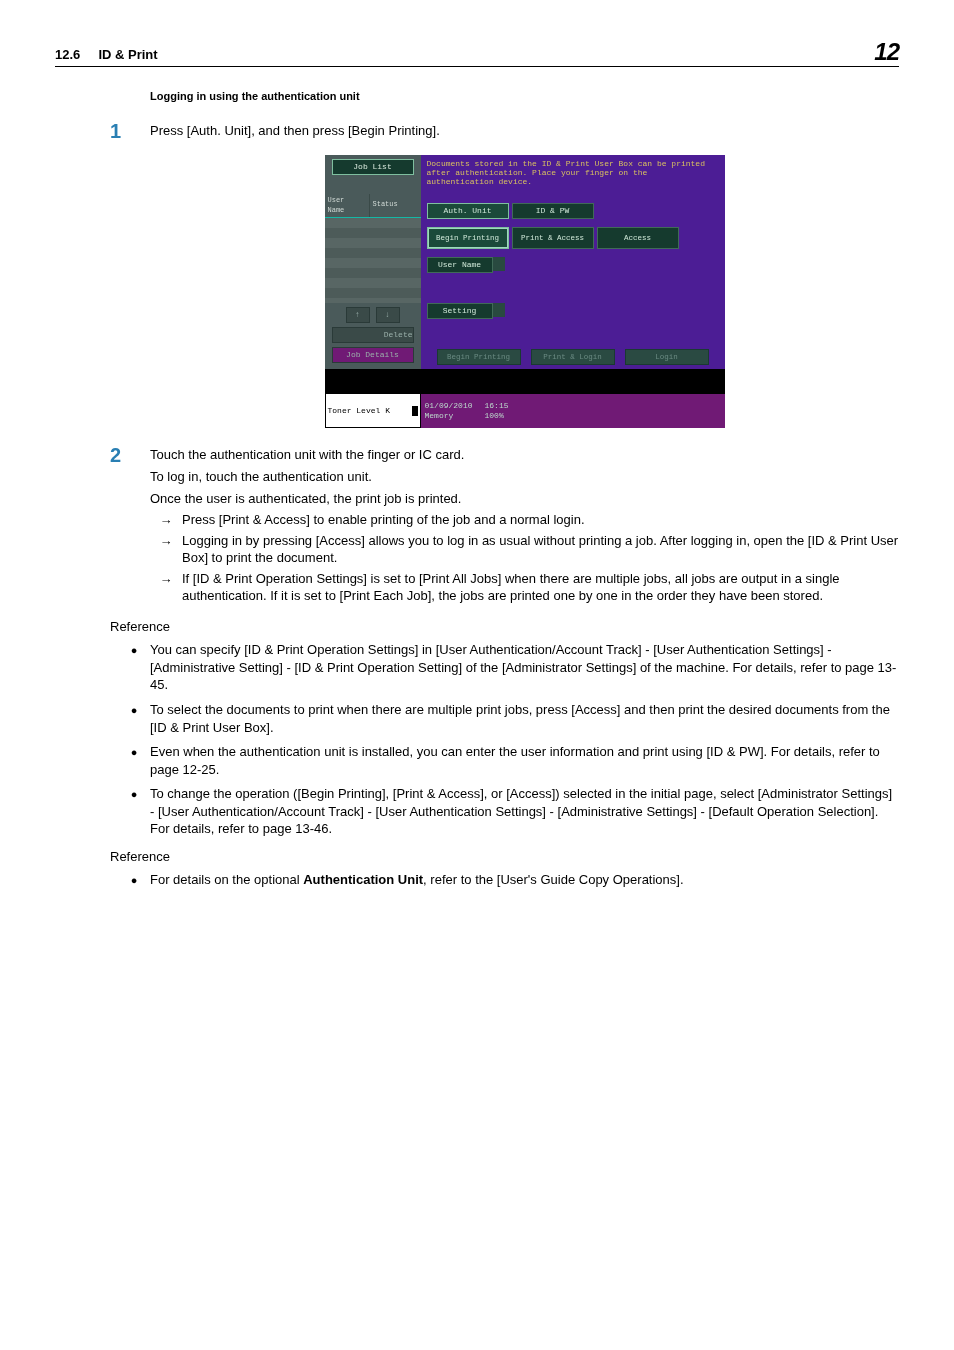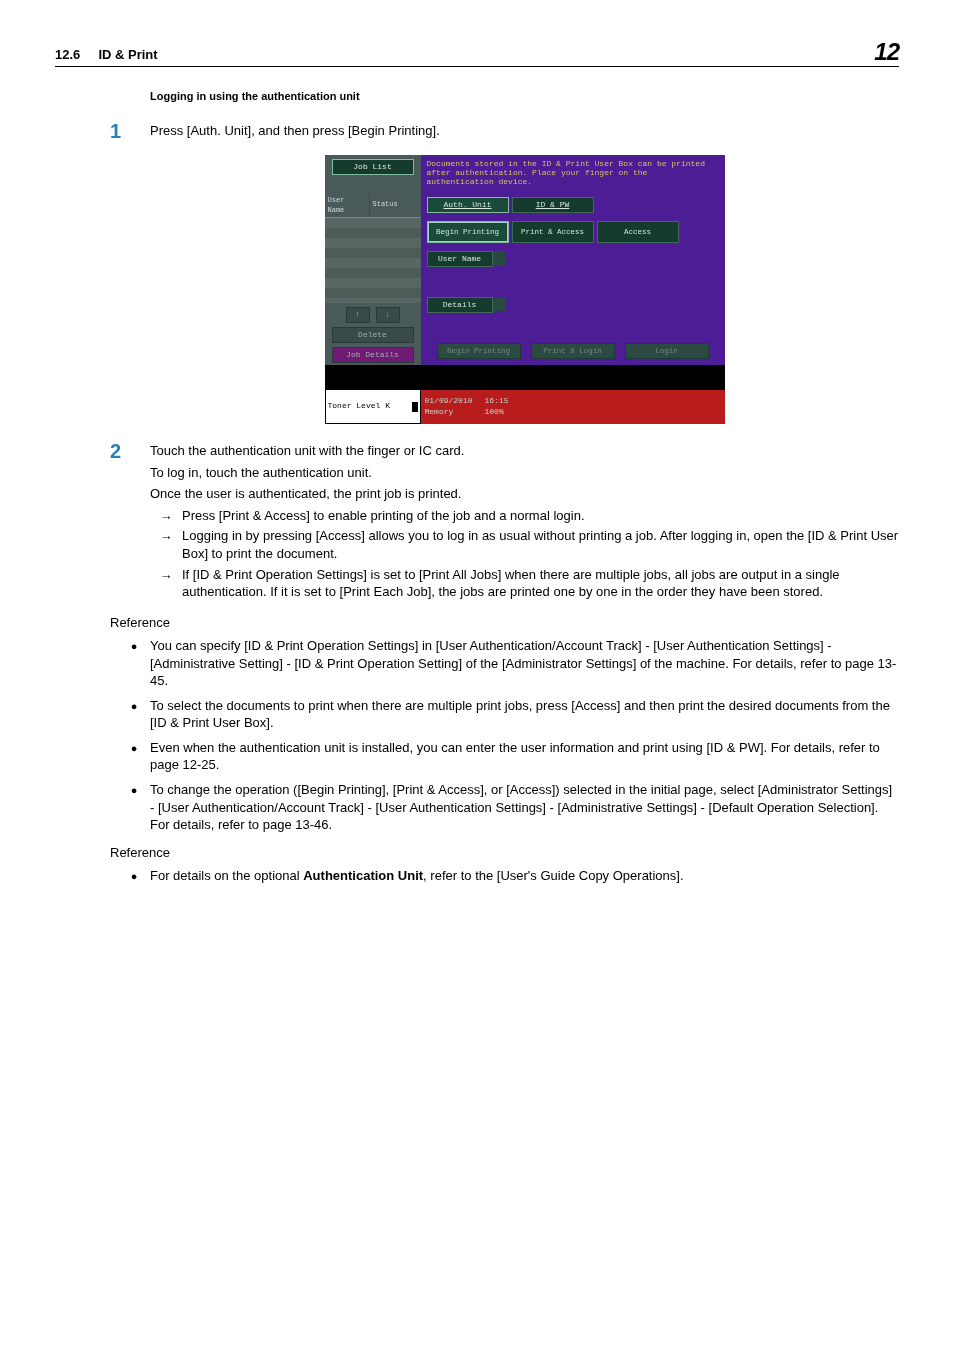--- a/index.html
+++ b/index.html
@@ -112,21 +112,21 @@
     margin: 4px auto;
     width: 80px;
     height: 14px;
     line-height: 14px;
     text-align: center;
     background: #153a2e;
     border: 1px solid #7fbf9f;
     color: #d8e8dc;
     font-size: 8px;
   }
-  .tab { display: flex; gap: 3px; margin-top: 3px; text-decoration: underline; }
+  .tab { display: flex; gap: 3px; margin-top: 9px; }
   .tab-btn {
     flex: none;
     width: 80px;
     height: 14px;
     line-height: 14px;
     text-align: center;
     background: #153a2e;
     border: 1px solid #406a58;
     color: #cfe8d8;
   }
@@ -191,21 +191,21 @@
     font-size:8px;
     display:flex;
     align-items:center;
     padding:0 2px;
     box-sizing:border-box;
     border:1px solid #000;
   }
   .toner .level { margin-left:auto; width:6px; height:10px; background:#000; display:inline-block; }
   .datetime {
     flex:1;
-    background:#b91c1c;
+    background:#701a75;
     color:#bcd8cc;
     font-size:8px;
     display:flex;
     align-items:center;
     padding:0 4px;
     gap:12px;
     border-top:1px solid #000;
   }
   .info-text { color:#d8c060; font-size:8px; line-height:1.15; }
   .ftr-buttons { display:flex; gap: 10px; margin-top:30px; justify-content:center;}
@@ -272,38 +272,38 @@
             <div style="display:flex; font-size:7px; color:#cfd8d4; border-bottom:1px solid #14b8a6;">
               <span style="width:38px; padding:2px 3px; border-right:1px solid #3a4a48; white-space:pre-line;">User
 Name</span>
               <span style="flex:1; padding:2px 3px; line-height:16px;">Status</span>
             </div>
             <div class="stripes"></div>
             <div class="arrows-row">
               <span class="arrow-btn">↑</span>
               <span class="arrow-btn">↓</span>
             </div>
-            <span class="panel-btn" style="background:#3a4a48;border-color:#2a3a38;color:#9ab0aa;">Delete</span>
+            <span class="panel-btn" style="background:#3a4a48;border-color:#2a3a38;color:#9ab0aa;text-align:right;">Delete</span>
             <span class="panel-btn" style="background:#701a75;border-color:#2a3a38;color:#9ab0aa;margin-bottom:2px;">Job Details</span>
           </div>
           <div class="shot-right">
             <div class="tab">
               <span class="tab-btn sel">Auth. Unit</span>
               <span class="tab-btn">ID &amp; PW</span>
             </div>
             <div class="modes">
               <span class="mode-btn sel">Begin Printing</span>
               <span class="mode-btn">Print &amp; Access</span>
               <span class="mode-btn">Access</span>
             </div>
             <div>
               <span class="field-lbl">User Name</span><span class="field-box"></span>
             </div>
             <div style="margin-top:22px;">
-              <span class="field-lbl">Details</span><span class="field-box"></span>
+              <span class="field-lbl">Setting</span><span class="field-box"></span>
             </div>
             <div class="ftr-buttons">
               <span class="ftr-btn">Begin Printing</span>
               <span class="ftr-btn">Print &amp; Login</span>
               <span class="ftr-btn">Login</span>
             </div>
           </div>
         </div>
         <div class="bottom-bar">
           <div class="toner">

